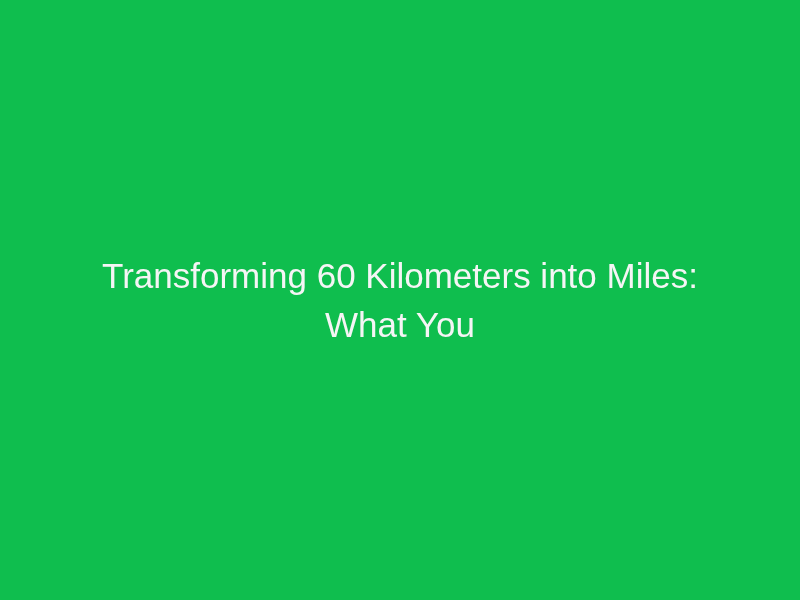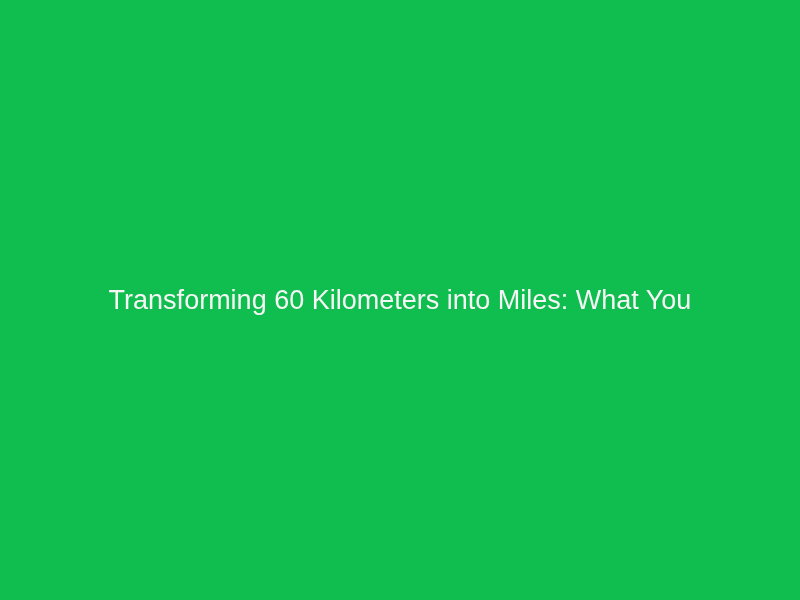--- a/index.html
+++ b/index.html
@@ -29,21 +29,21 @@
   .title-block {
     width: 662px;
     max-width: 662px;
     text-align: center;
   }
 
   .card-title {
     margin: 4px;
     padding: 0;
     font-family: "Liberation Sans", sans-serif;
-    font-size: 27px;
+    font-size: 35px;
     font-weight: 400;
     line-height: 49px;
     color: #f5f5f5;
     letter-spacing: 0;
     word-wrap: break-word;
     text-rendering: optimizeLegibility;
   }
 </style>
 </head>
 <body>

